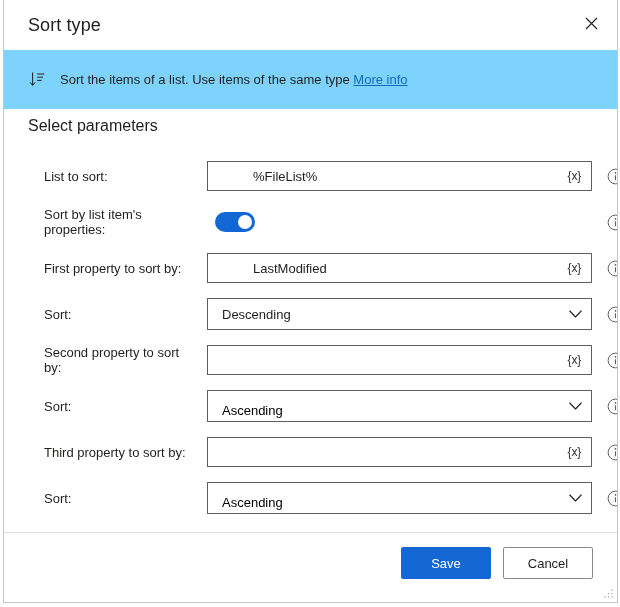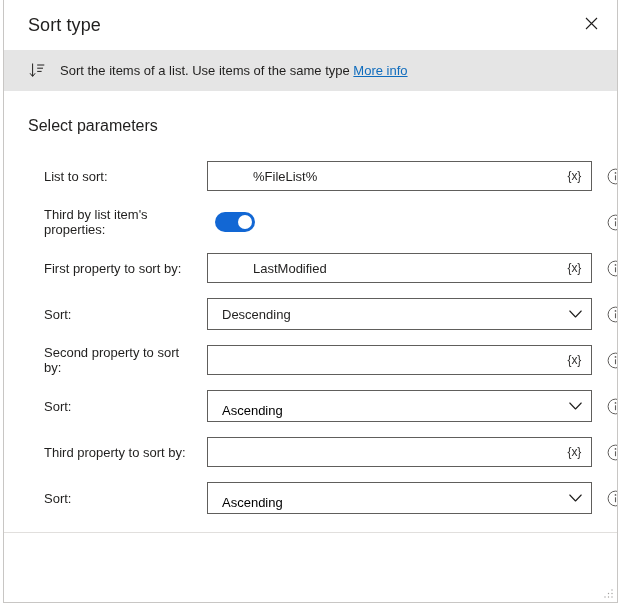--- a/index.html
+++ b/index.html
@@ -59,22 +59,22 @@
     border: none;
   }
   .close-btn svg { display: block; }
 
   
   .banner {
     position: absolute;
     left: 0;
     top: 50px;
     right: 0;
-    height: 41px;
-    background: #e5e5e5;
+    height: 59px;
+    background: #7dd3fc;
     display: flex;
     align-items: center;
   }
   .banner-icon {
     margin-left: 24px;
     width: 18px;
     height: 18px;
     display: flex;
     align-items: center;
     justify-content: center;
@@ -321,21 +321,21 @@
             <svg width="17" height="17" viewBox="0 0 17 17" aria-hidden="true">
               <circle cx="8.5" cy="8.5" r="7.4" stroke="#605e5c" stroke-width="1" fill="none"></circle>
               <circle cx="8.5" cy="4.9" r="0.85" fill="#605e5c"></circle>
               <path d="M8.5 7.3 L8.5 12.2" stroke="#605e5c" stroke-width="1.1" fill="none"></path>
             </svg>
           </div>
         </div>
       </div>
 
       <div class="row">
-        <div class="row-label">Third by list item's properties:</div>
+        <div class="row-label">Sort by list item's properties:</div>
         <div class="field-wrap">
           <div class="toggle-field">
             <span class="tg-pad"></span>
             <div class="toggle on">
               <div class="knob"></div>
             </div>
           </div>
           <div class="info-icon">
             <svg width="17" height="17" viewBox="0 0 17 17" aria-hidden="true">
               <circle cx="8.5" cy="8.5" r="7.4" stroke="#605e5c" stroke-width="1" fill="none"></circle>
@@ -457,20 +457,24 @@
               <path d="M8.5 7.3 L8.5 12.2" stroke="#605e5c" stroke-width="1.1" fill="none"></path>
             </svg>
           </div>
         </div>
       </div>
 
     </div>
   </div>
 
   <div class="footer">
+    <div class="footer-actions">
+      <div class="btn btn-primary">Save</div>
+      <div class="btn btn-secondary">Cancel</div>
+    </div>
     <div class="resize-grip">
       <svg width="12" height="12" viewBox="0 0 12 12" aria-hidden="true">
         <circle cx="10" cy="10" r="0.7" fill="#a19f9d"></circle>
         <circle cx="6.5" cy="10" r="0.7" fill="#a19f9d"></circle>
         <circle cx="10" cy="6.5" r="0.7" fill="#a19f9d"></circle>
         <circle cx="3" cy="10" r="0.7" fill="#a19f9d"></circle>
         <circle cx="10" cy="3" r="0.7" fill="#a19f9d"></circle>
         <circle cx="6.5" cy="6.5" r="0.7" fill="#a19f9d"></circle>
       </svg>
     </div>

